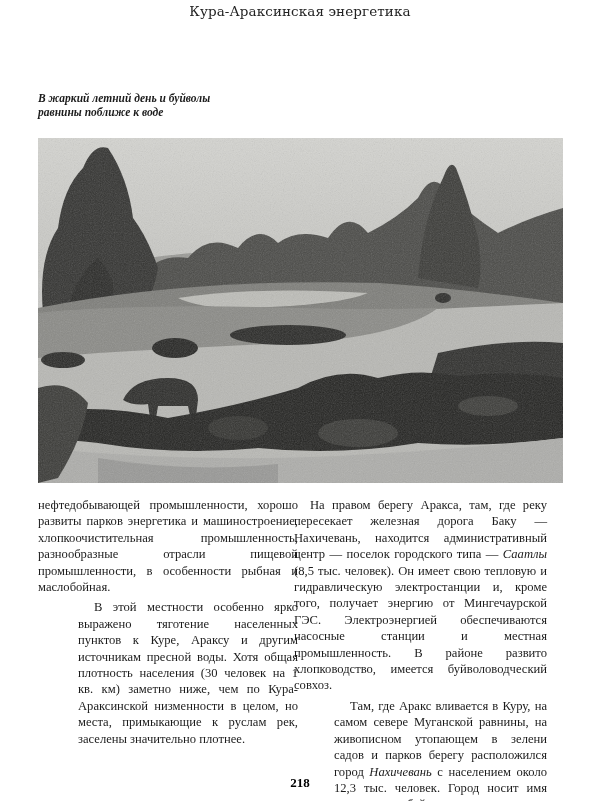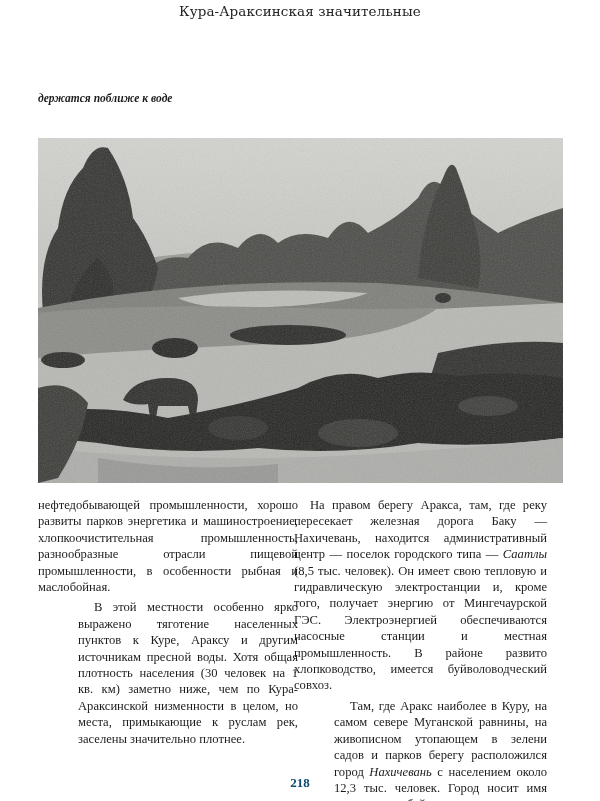--- a/index.html
+++ b/index.html
@@ -28,31 +28,32 @@
   }
   .col.left { left: 38px; width: 260px; }
   .col.right { left: 294px; width: 253px; }
   .col p { margin: 0; text-indent: 0; }
   .col p.indent { text-indent: 16px; }
   .col p.cont { text-indent: 0; }
   .col p + p { margin-top: 4px; margin-left: 40px; }
   .em { font-style: italic; }
   .page-number {
     position: absolute; top: 775px; left: 0; width: 600px; text-align: center;
-    font-size: 13px; font-weight: bold; color: #0c4a6e;
+    font-size: 13px; font-weight: bold; color: #000000;
     font-family: "Liberation Serif", "DejaVu Serif", serif;
   }
 </style>
 </head>
 <body>
 
-<div class="running-head">Кура-Араксинская значительные</div>
+<div class="running-head">Кура-Араксинская энергетика</div>
 
 <div class="caption">
-  <div>держатся поближе к воде</div>
+  <div>В жаркий летний день и буйволы</div>
+  <div>равнины поближе к воде</div>
 </div>
 
 <div class="photo">
   <svg width="525" height="345" viewBox="0 0 525 345" xmlns="http://www.w3.org/2000/svg">
     <defs>
       <filter id="grain">
         <feTurbulence type="fractalNoise" baseFrequency="0.9" numOctaves="2" result="n"></feTurbulence>
         <feColorMatrix type="saturate" values="0"></feColorMatrix>
         <feComponentTransfer>
             <feFuncA type="table" tableValues="0 0.25"></feFuncA>
@@ -107,16 +108,16 @@
   </svg>
 </div>
 
 <div class="col left">
   <p class="cont">нефтедобывающей промышленности, хорошо развиты парков энергетика и машиностроение, хлопкоочистительная промышленность, разнообразные отрасли пищевой промышленности, в особенности рыбная и маслобойная.</p>
   <p class="indent">В этой местности особенно ярко выражено тяготение населенных пунктов к Куре, Араксу и другим источникам пресной воды. Хотя общая плотность населения (30 человек на 1 кв. км) заметно ниже, чем по Кура-Араксинской низменности в целом, но места, примыкающие к руслам рек, заселены значительно плотнее.</p>
 </div>
 
 <div class="col right">
   <p class="indent"><span>На правом берегу Аракса, там, где реку пересекает железная дорога Баку — Нахичевань, находится административный центр — поселок городского типа — </span><span class="em">Саатлы</span><span> (8,5 тыс. человек). Он имеет свою тепловую и гидравлическую электростанции и, кроме того, получает энергию от Мингечаурской ГЭС. Электроэнергией обеспечиваются насосные станции и местная промышленность. В районе развито хлопководство, имеется буйволоводческий совхоз.</span></p>
-  <p class="indent"><span>Там, где Аракс наиболее в Куру, на самом севере Муганской равнины, на живописном утопающем в зелени садов и парков берегу расположился город </span><span class="em">Нахичевань</span><span> с населением около 12,3 тыс. человек. Город носит имя великого азербайджанского</span></p>
+  <p class="indent"><span>Там, где Аракс вливается в Куру, на самом севере Муганской равнины, на живописном утопающем в зелени садов и парков берегу расположился город </span><span class="em">Нахичевань</span><span> с населением около 12,3 тыс. человек. Город носит имя великого азербайджанского</span></p>
 </div>
 
 <div class="page-number">218</div>
 
 </body></html>

